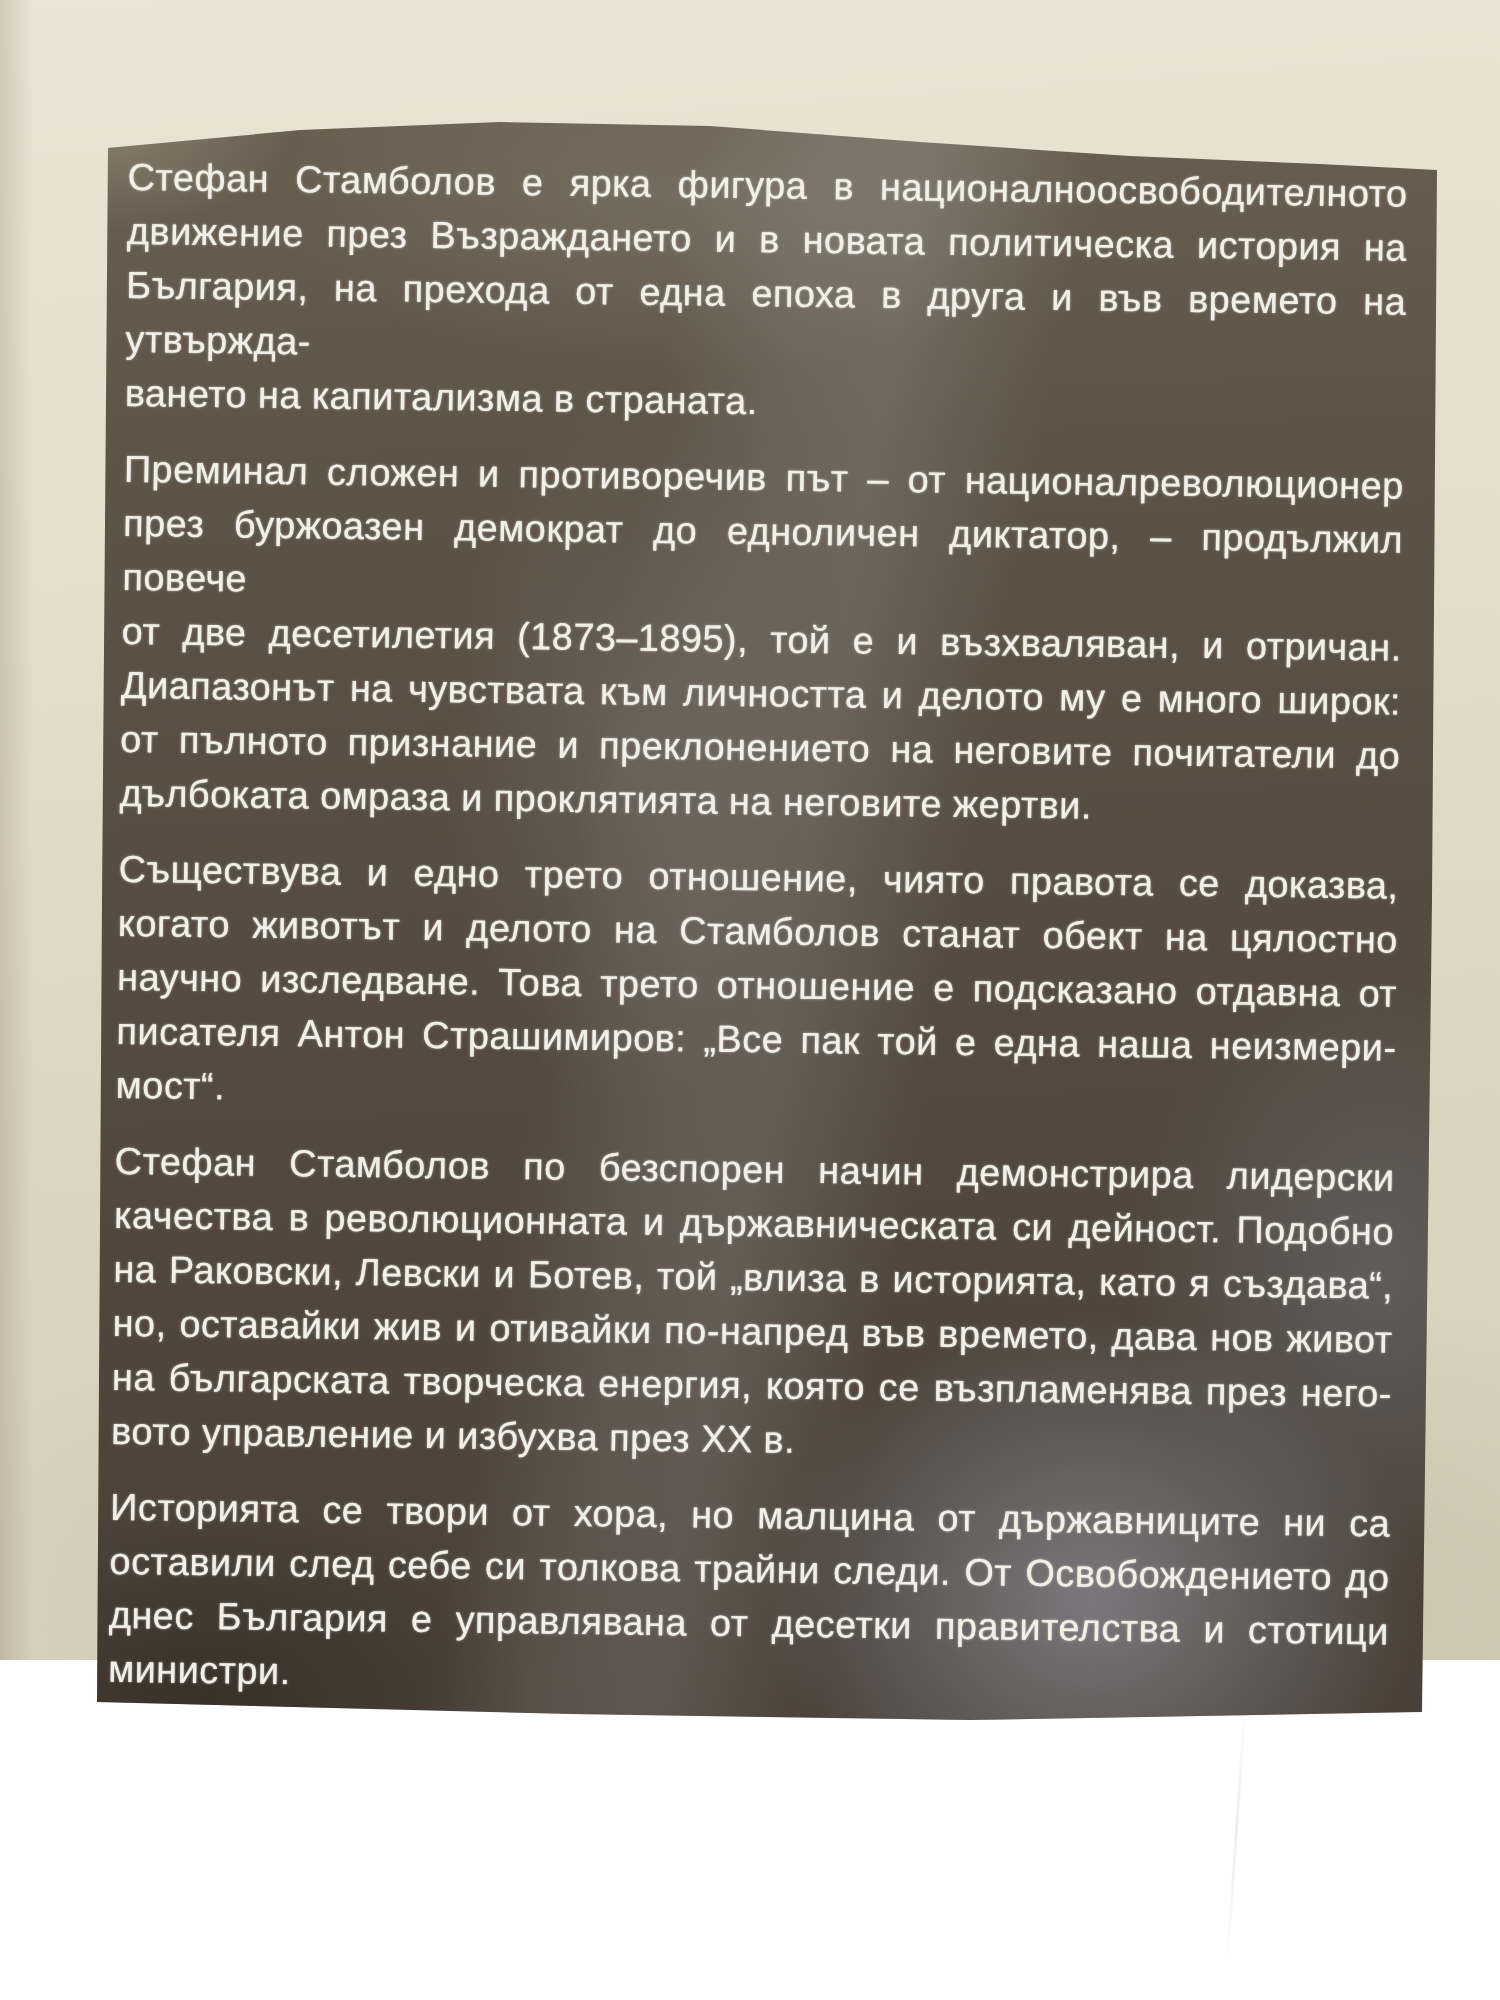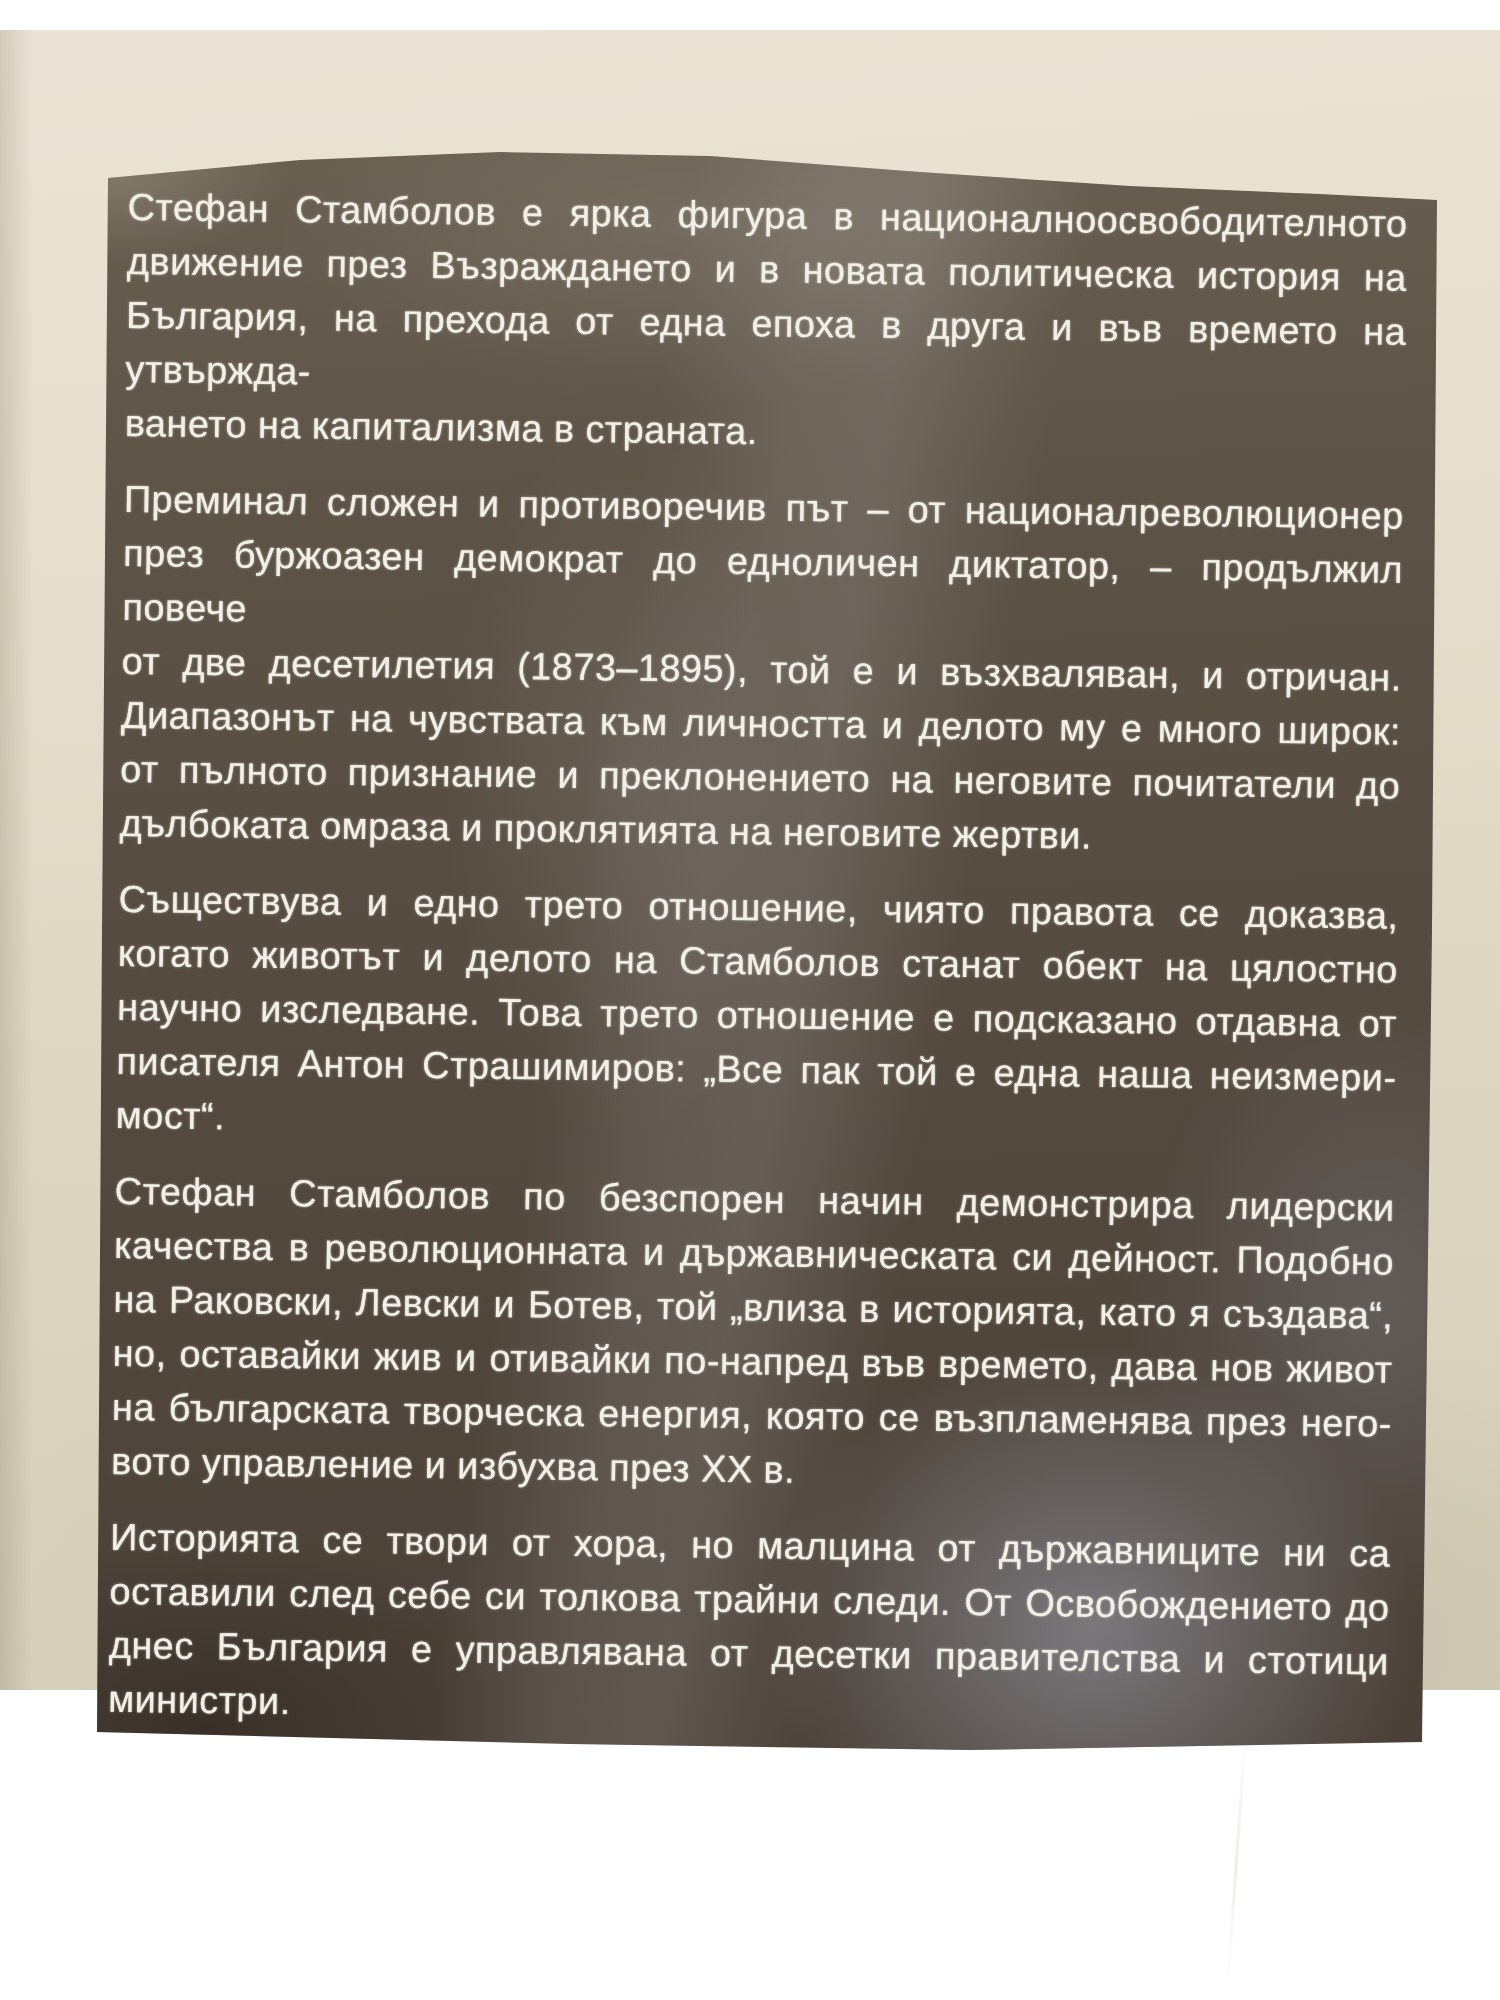--- a/index.html
+++ b/index.html
@@ -15,21 +15,20 @@
     overflow:hidden;
   }
   .photo{
     position:relative;
     width:1500px;height:1660px;
     background:
       linear-gradient(90deg, rgba(120,108,86,0.22) 0%, rgba(120,108,86,0.0) 2.2%),
       radial-gradient(ellipse 900px 500px at 85% 96%, rgba(150,140,115,0.18), rgba(150,140,115,0) 60%),
       radial-gradient(ellipse 700px 400px at 25% 92%, rgba(150,140,115,0.10), rgba(150,140,115,0) 60%),
       linear-gradient(176deg, var(--page-bg-top) 0%, #e4ddcb 38%, #ddd6c2 62%, var(--page-bg-bottom) 100%);
-    margin-top: 30px;
   }
   
   .crease{
     position:absolute;left:1235px;top:1700px;width:3px;height:260px;
     background:linear-gradient(180deg, rgba(140,130,105,0), rgba(140,130,105,0.14), rgba(140,130,105,0));
     transform:rotate(4deg);
   }
   .panel{
     position:absolute;left:70px;top:100px;width:1380px;height:1630px;
     background:

